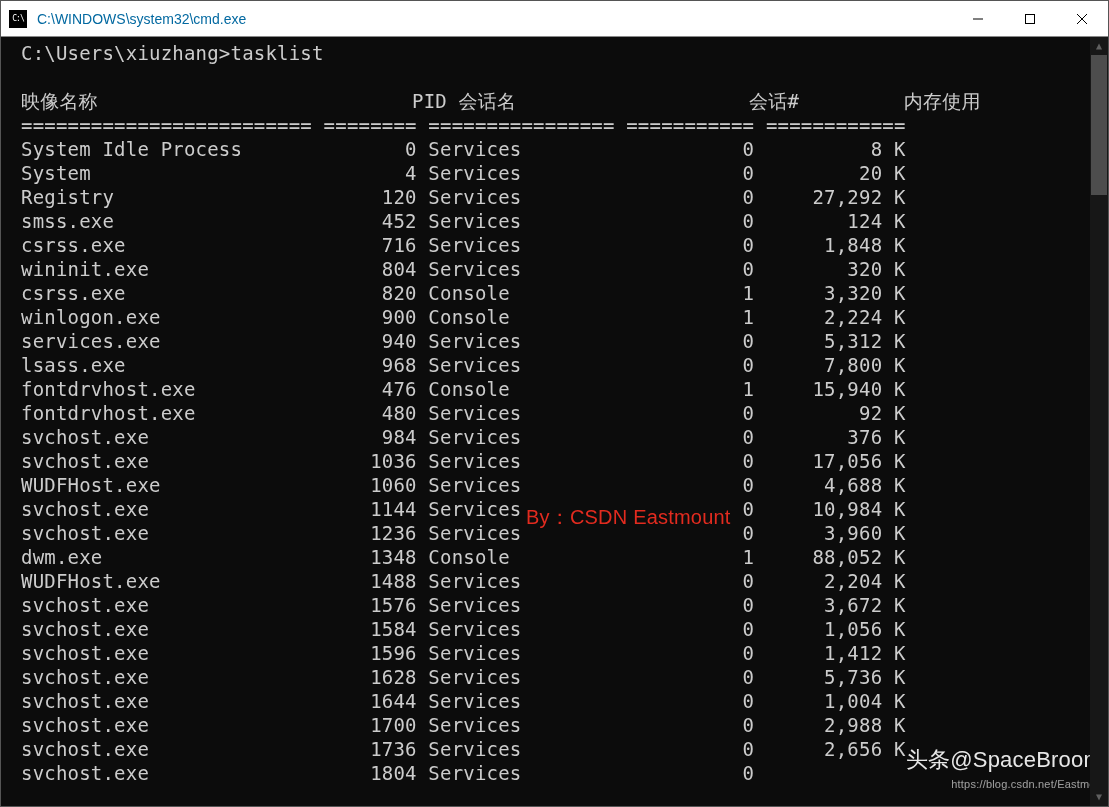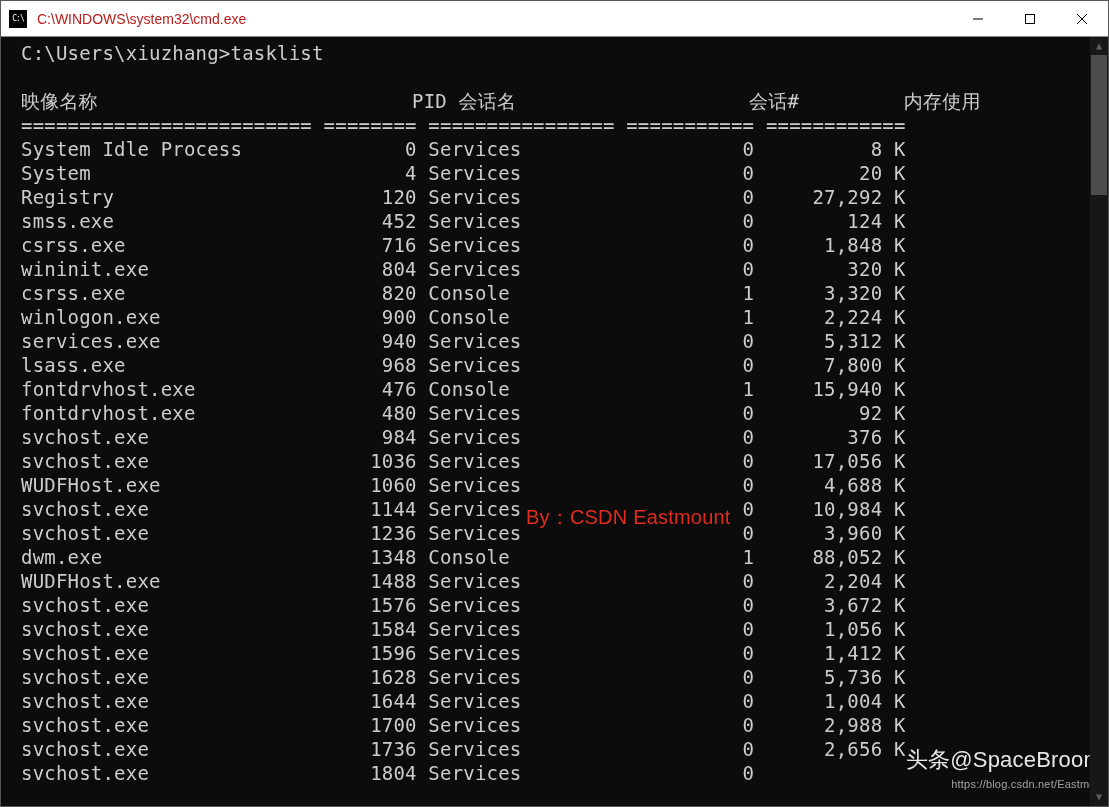--- a/index.html
+++ b/index.html
@@ -38,21 +38,21 @@
   }
   .titlebar-icon span {
     color: #fff;
     font-size: 8px;
     font-family: "Consolas", monospace;
     letter-spacing: -1px;
   }
   .titlebar-title {
     flex: 1;
     font-size: 14px;
-    color: #b91c1c;
+    color: #0369a1;
     padding-left: 2px;
   }
   .win-controls {
     display: flex;
     height: 100%;
   }
   .win-btn {
     width: 52px;
     display: flex;
     align-items: center;

